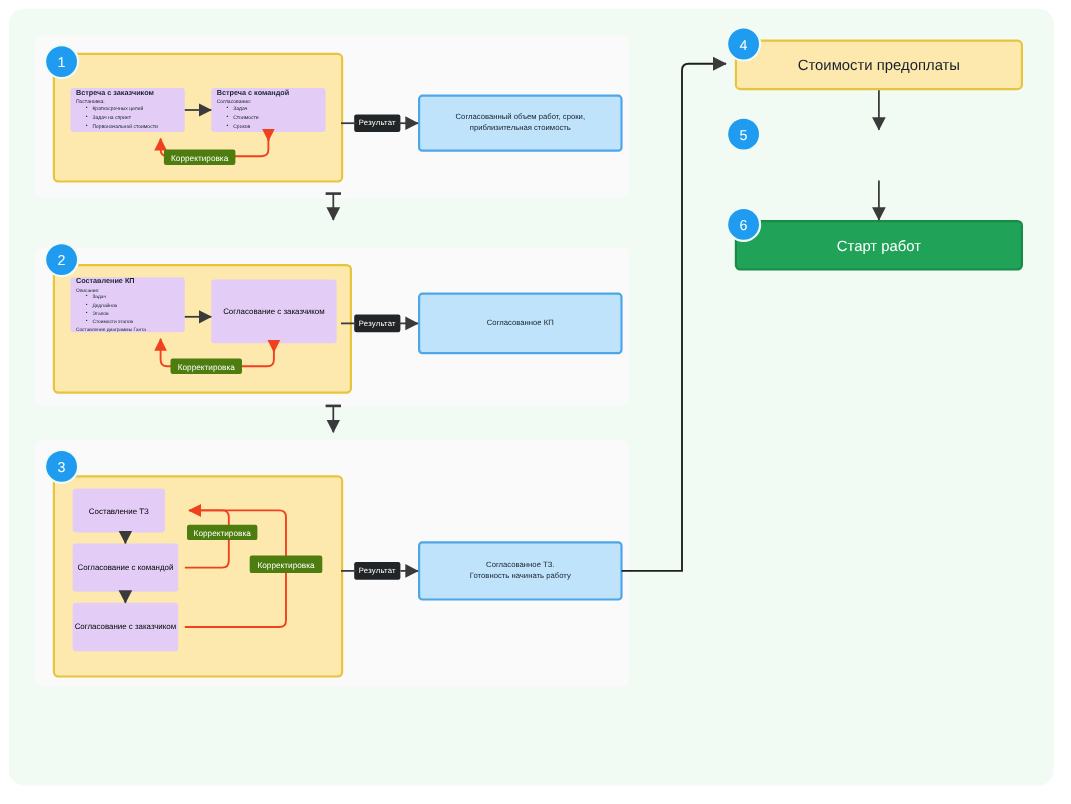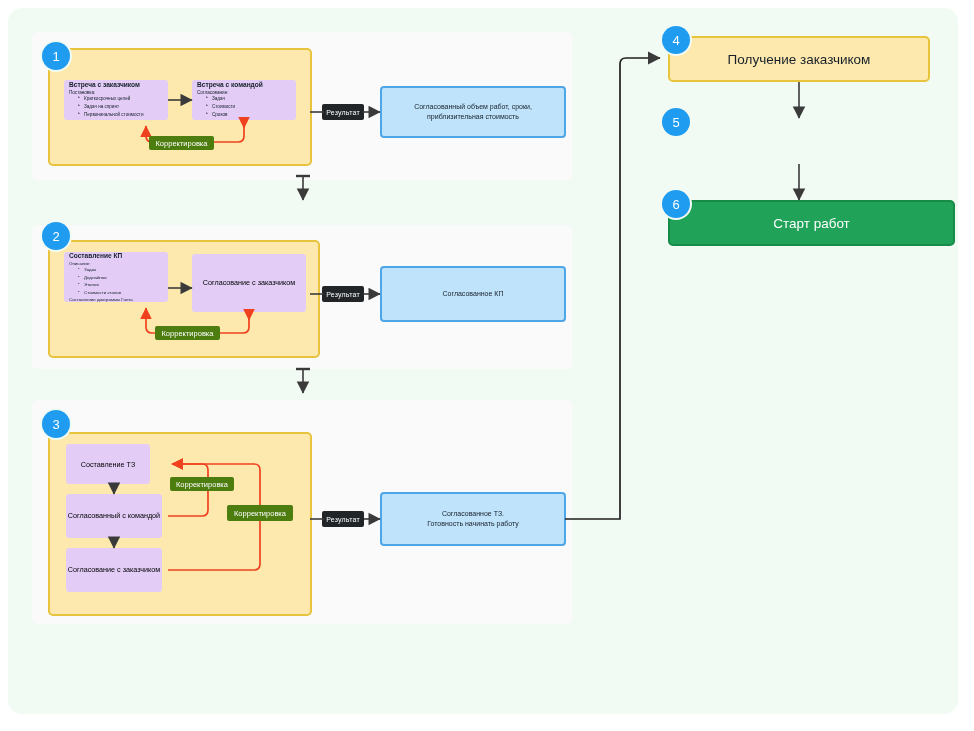--- a/index.html
+++ b/index.html
@@ -172,21 +172,21 @@
   </div>
 
   <div class="group" style="left:32px;top:400px;width:540px;height:224px;"></div>
   <div class="stage" style="left:48px;top:432px;width:260px;height:180px;"></div>
   <div class="num" style="left:42px;top:410px;">3</div>
 
   <div class="step centered" style="left:66px;top:444px;width:84px;height:40px;font-size:7.2px;">
       <div>Составление ТЗ</div>
     </div>
   <div class="step centered" style="left:66px;top:494px;width:96px;height:44px;font-size:7.2px;line-height:1.5;">
-      <div>Согласованный с командой</div>
+      <div>Согласование с командой</div>
     </div>
   <div class="step centered" style="left:66px;top:548px;width:96px;height:44px;font-size:7.2px;line-height:1.5;">
       <div>Согласование с заказчиком</div>
     </div>
 
   <div class="chip" style="left:322px;top:511px;width:42px;height:16px;">Результат</div>
   <div class="result" style="left:380px;top:492px;width:186px;height:54px;font-size:7px;">
     <div>
       <div>Согласованное ТЗ.</div>
       <div>Готовность начинать работу</div>
@@ -205,23 +205,23 @@
 
     <path d="M168,570 L254,570 Q260,570 260,564 L260,470 Q260,464 254,464 L172,464" fill="none" stroke="#f0411f" stroke-width="1.7" marker-end="url(#arwR)"></path>
   </svg>
 
   <div class="badge" style="left:149px;top:136px;width:65px;height:14px;">Корректировка</div>
   <div class="badge" style="left:155px;top:326px;width:65px;height:14px;">Корректировка</div>
   <div class="badge" style="left:170px;top:477px;width:64px;height:14px;">Корректировка</div>
   <div class="badge" style="left:227px;top:505px;width:66px;height:16px;">Корректировка</div>
 
   <div class="rbox yellow" style="left:668px;top:36px;width:262px;height:46px;">
-    <span>Получение заказчиком</span>
+    <span>Стоимости предоплаты</span>
   </div>
   <div class="num" style="left:662px;top:26px;">4</div>
 
   <div class="num" style="left:662px;top:108px;">5</div>
 
-  <div class="rbox green" style="left:668px;top:200px;width:287px;height:46px;">
+  <div class="rbox green" style="left:668px;top:200px;width:262px;height:46px;">
     <span>Старт работ</span>
   </div>
   <div class="num" style="left:662px;top:190px;">6</div>
 </div>
 
 </body></html>

